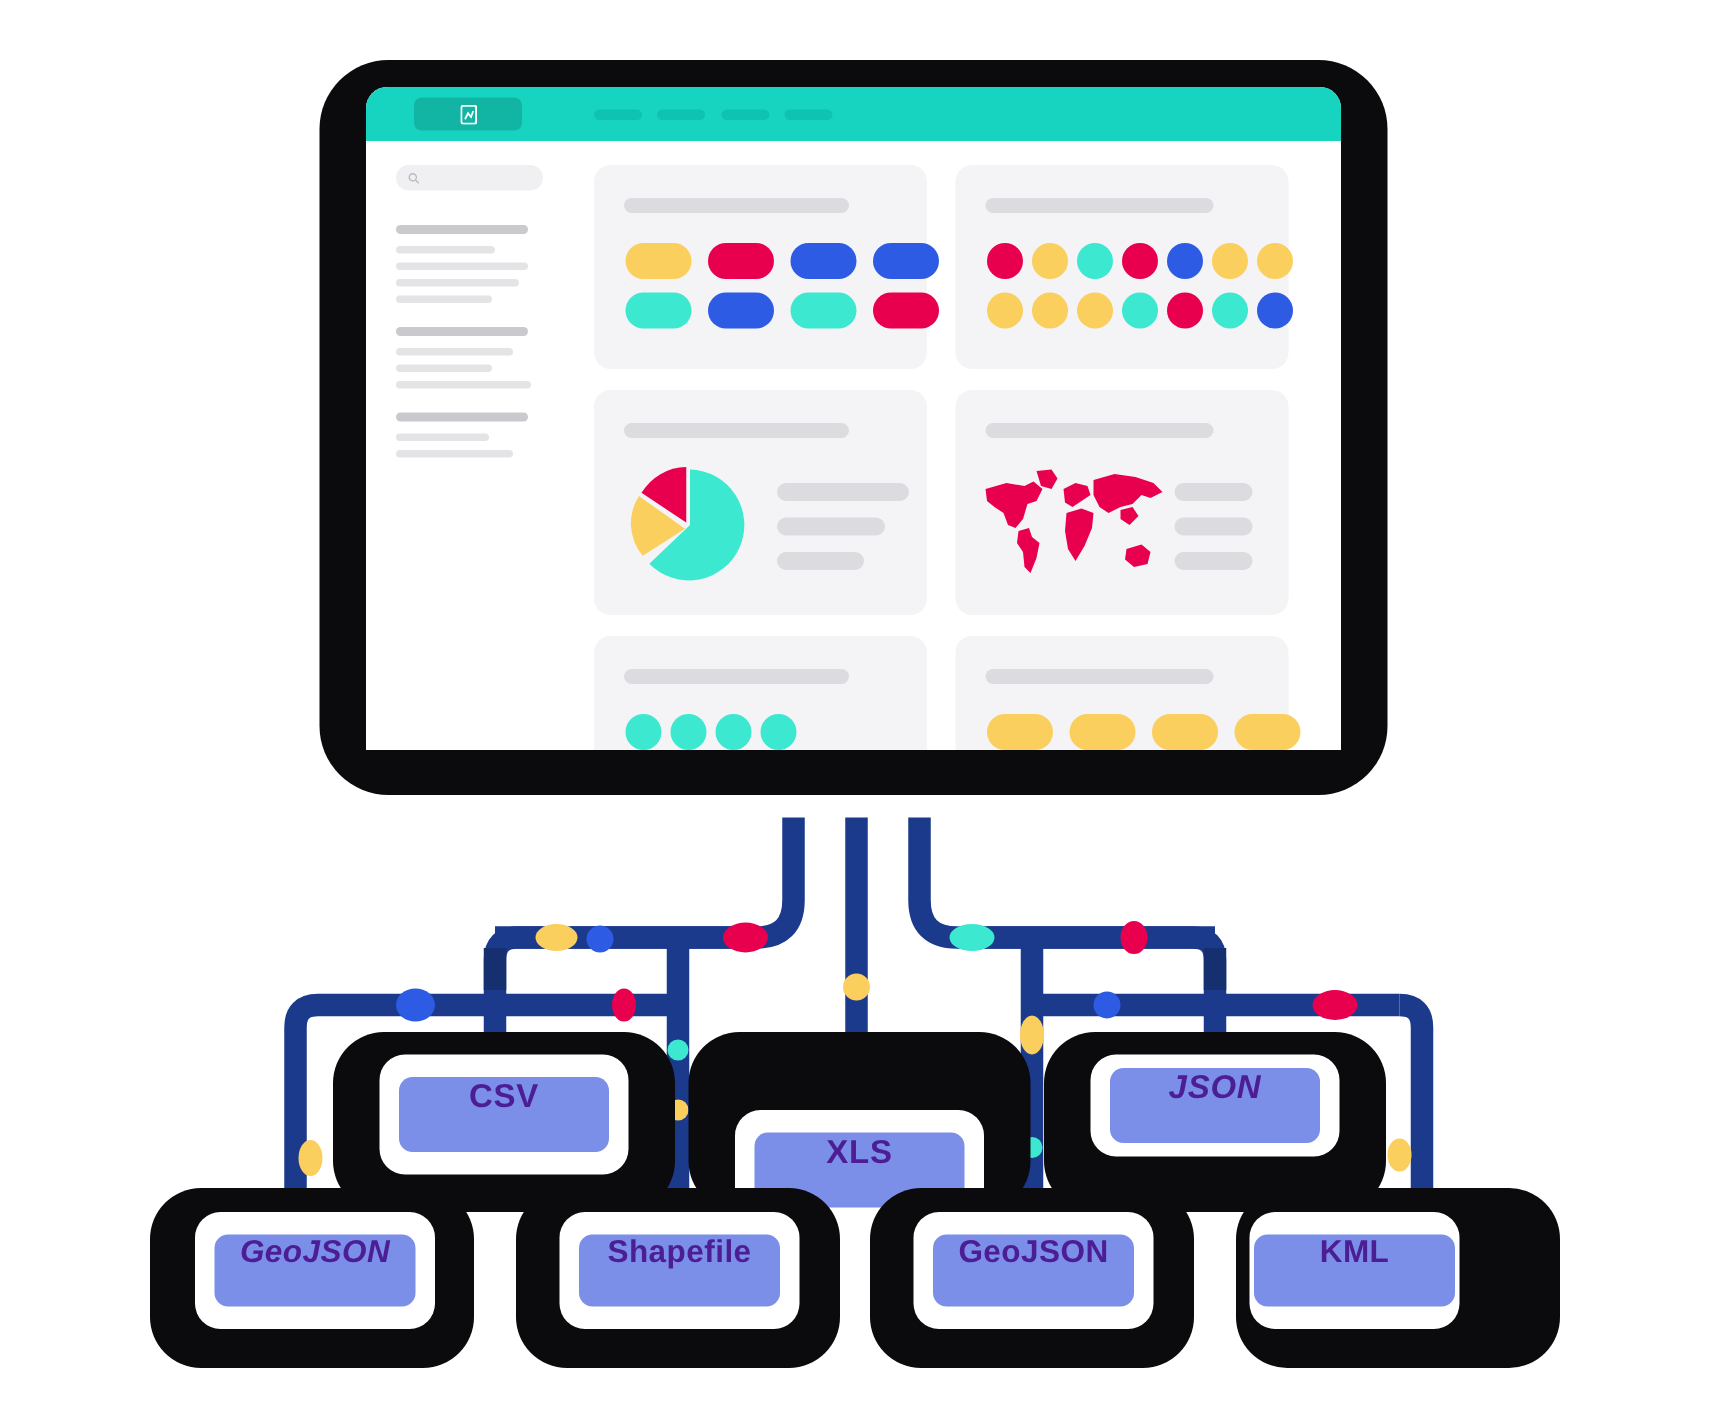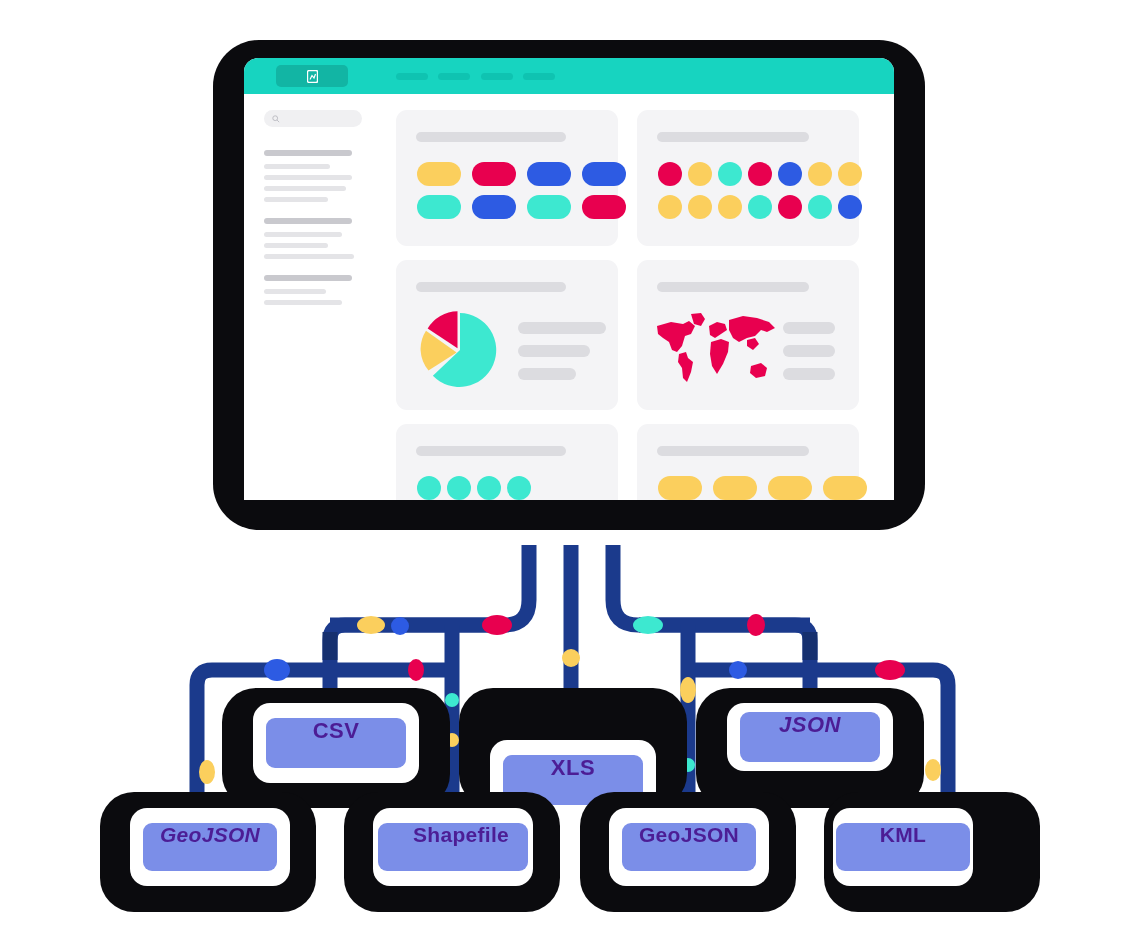--- a/index.html
+++ b/index.html
@@ -309,21 +309,21 @@
 
     <div class="fmt-shadow" style="left:100px;top:792px;width:216px;height:120px;"></div>
     <div class="fmt-card" style="left:130px;top:808px;width:160px;height:78px;">
       <div class="fmt-inner" style="width:134px;height:48px;font-style:italic;">
         <span>GeoJSON</span>
       </div>
     </div>
 
     <div class="fmt-shadow" style="left:344px;top:792px;width:216px;height:120px;"></div>
     <div class="fmt-card" style="left:373px;top:808px;width:160px;height:78px;">
-      <div class="fmt-inner" style="width:134px;height:48px;padding-left:16px;">
+      <div class="fmt-inner" style="width:134px;height:48px;">
         <span>Shapefile</span>
       </div>
     </div>
 
     <div class="fmt-shadow" style="left:580px;top:792px;width:216px;height:120px;"></div>
     <div class="fmt-card" style="left:609px;top:808px;width:160px;height:78px;">
       <div class="fmt-inner" style="width:134px;height:48px;">
         <span>GeoJSON</span>
       </div>
     </div>

